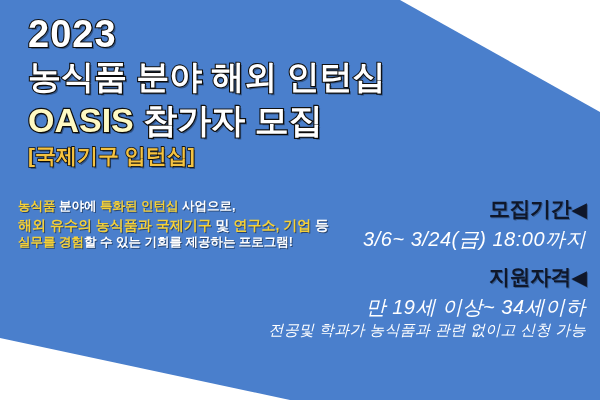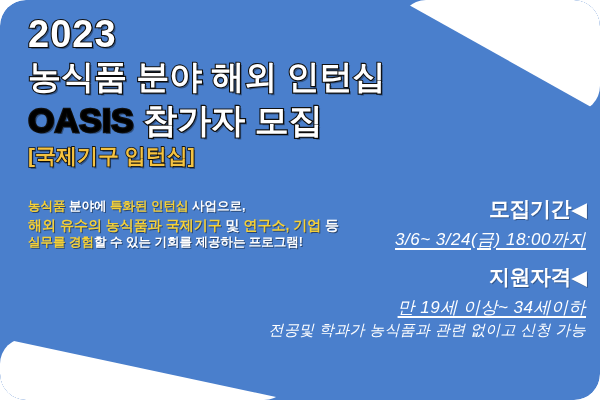--- a/index.html
+++ b/index.html
@@ -1,15 +1,15 @@
 <!DOCTYPE html>
 <html><head>
 <meta charset="utf-8">
 <style>
-  * { margin:0; padding:0; box-sizing:border-box;border-radius:26px; }
+  * { margin:0; padding:0; box-sizing:border-box; }
   html, body {
     width:600px; height:400px; overflow:hidden;
     font-family:"Liberation Sans", sans-serif;
   }
   #poster {
     position:relative;
     width:600px; height:400px;
     background:#4a7fcc;
     overflow:hidden;
   }
@@ -53,35 +53,35 @@
     text-align:right;
   }
   .hl-l3 {
     font-size:34px; font-weight:bold; line-height:44px;
     color:#ffffff;
     -webkit-text-stroke:2.4px #111;
     paint-order:stroke fill;
     text-shadow:2px 2px 0 rgba(0,0,0,.35);
     white-space:nowrap;
   }
-  .hl-l3 .oasis { color:#000000; }
+  .hl-l3 .oasis { color:#fef9c3; }
   .hl-l4 {
     margin-top:0;
     font-size:21px; font-weight:bold; line-height:28px;
     color:#f5c341;
     -webkit-text-stroke:1.6px #111;
     paint-order:stroke fill;
     text-shadow:1.5px 1.5px 0 rgba(0,0,0,.35);
     white-space:nowrap;
   }
 
   
   .desc {
     position:absolute;
-    left:28px; top:198px;
+    left:18px; top:198px;
     z-index:5;
     width:320px;
   }
   .desc-line {
     font-size:12.5px; font-weight:bold; line-height:17.5px;
     color:#ffffff;
     white-space:nowrap;
     text-shadow:1px 1px 0 rgba(0,0,0,.45);
   }
   .desc-line.big { font-size:14px; line-height:18.5px; }
@@ -91,31 +91,30 @@
   .info {
     position:absolute;
     right:14px;
     z-index:5;
     text-align:right;
   }
   .info-period  { top:196px; }
   .info-elig    { top:264px; }
   .info-head {
     font-size:21px; font-weight:bold; line-height:26px;
-    color:#ffffff; letter-spacing:-0.5px;
+    color:#0f172a; letter-spacing:-0.5px;
     white-space:nowrap;
     text-shadow:1px 1px 0 rgba(0,0,0,.3);
   }
   .info-head .arrow { font-size:19px; margin-left:1px; }
   .info-sub {
     margin-top:5px;
-    font-size:17px; line-height:23px;
+    font-size:20px; line-height:23px;
     color:#ffffff; font-style:italic;
     white-space:nowrap;
-    text-decoration:underline;
     text-underline-offset:3px;
     text-decoration-thickness:1.5px;
     letter-spacing:0.5px;
   }
   .info-note {
     margin-top:4px;
     font-size:15px; line-height:14px;
     color:#ffffff; font-style:italic;
     white-space:nowrap;
     letter-spacing:0.3px;

